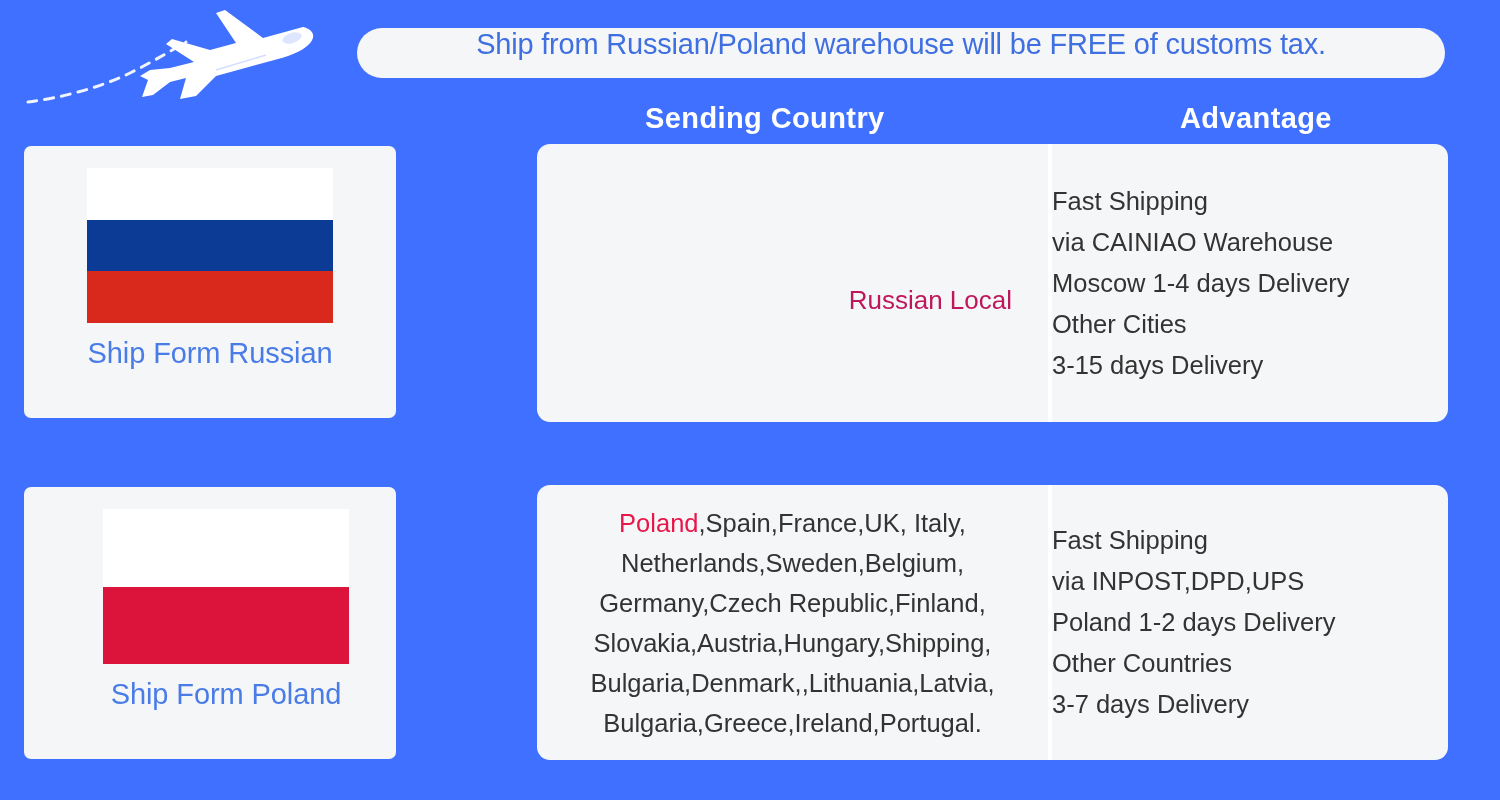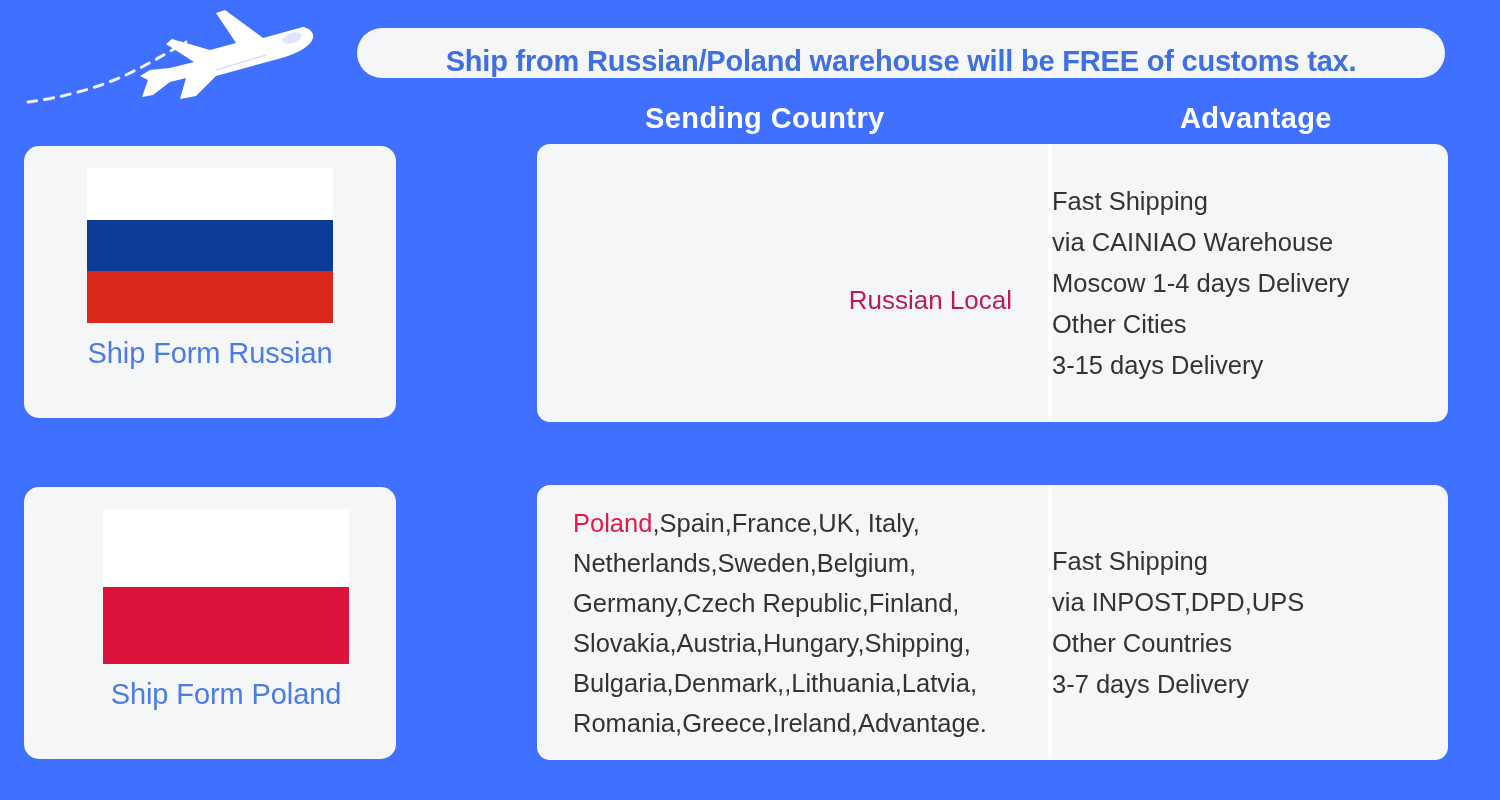--- a/index.html
+++ b/index.html
@@ -29,24 +29,23 @@
   
   #banner {
     position: absolute;
     left: 357px;
     top: 28px;
     width: 1088px;
     height: 50px;
     background: #f5f6f7;
     border-radius: 25px;
     display: flex;
-    align-items: flex-end;
+    align-items: flex-start;
     justify-content: center;
     box-sizing: border-box;
-    font-weight: bold;
   }
   #banner .banner-text {
     color: #3f6fe0;
     font-size: 29px;
     letter-spacing: -0.2px;
     white-space: nowrap;
   }
 
   
   .col-header {
@@ -59,21 +58,21 @@
   }
   #header-sending  { left: 645px;  top: 102px; }
   #header-advantage{ left: 1180px; top: 102px; }
 
   
   .flag-card {
     position: absolute;
     left: 24px;
     width: 372px;
     background: #f5f6f7;
-    border-radius: 15px;
+    border-radius: 7px;
     box-sizing: border-box;
     display: flex;
     flex-direction: column;
     align-items: center;
   }
   #flag-card-russia { top: 146px;  height: 272px; }
   #flag-card-poland { top: 487px;  height: 272px; padding-left: 32px; }
 
   .flag {
     width: 246px;
@@ -136,21 +135,21 @@
     color: #be185d;
     font-size: 26px;
     text-align: right;
     width: 100%;
     margin-top: 35px;
   }
   .country-list {
     color: #333333;
     font-size: 25.5px;
     line-height: 40px;
-    text-align: left;
+    text-align: center;
   }
   .country-list .hl { color: #e8174a; }
 
   .adv-line {
     color: #333333;
     font-size: 25.5px;
     line-height: 41px;
     text-align: center;
     white-space: nowrap;
   }
@@ -216,25 +215,26 @@
   </div>
 
   <div id="info-card-poland" class="info-card">
     <div class="pane pane-country">
       <div class="country-list">
         <span class="hl">Poland</span><span>,Spain,France,UK, Italy,</span><br>
         <span>Netherlands,Sweden,Belgium,</span><br>
         <span>Germany,Czech Republic,Finland,</span><br>
         <span>Slovakia,Austria,Hungary,Shipping,</span><br>
         <span>Bulgaria,Denmark,,Lithuania,Latvia,</span><br>
-        <span>Romania,Greece,Ireland,Advantage.</span>
+        <span>Bulgaria,Greece,Ireland,Portugal.</span>
       </div>
     </div>
     <div class="pane-divider"></div>
     <div class="pane pane-advantage">
       <div class="adv-line">Fast Shipping</div>
       <div class="adv-line">via INPOST,DPD,UPS</div>
+      <div class="adv-line">Poland 1-2 days Delivery</div>
       <div class="adv-line">Other Countries</div>
       <div class="adv-line">3-7 days Delivery</div>
     </div>
   </div>
 
 </div>
 
 </body></html>

